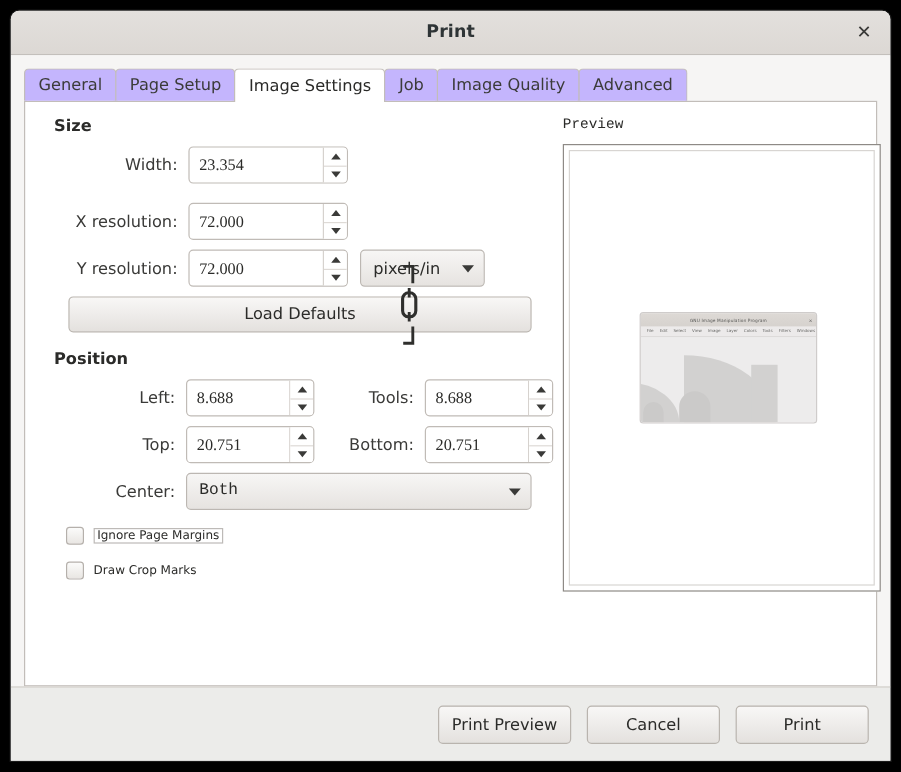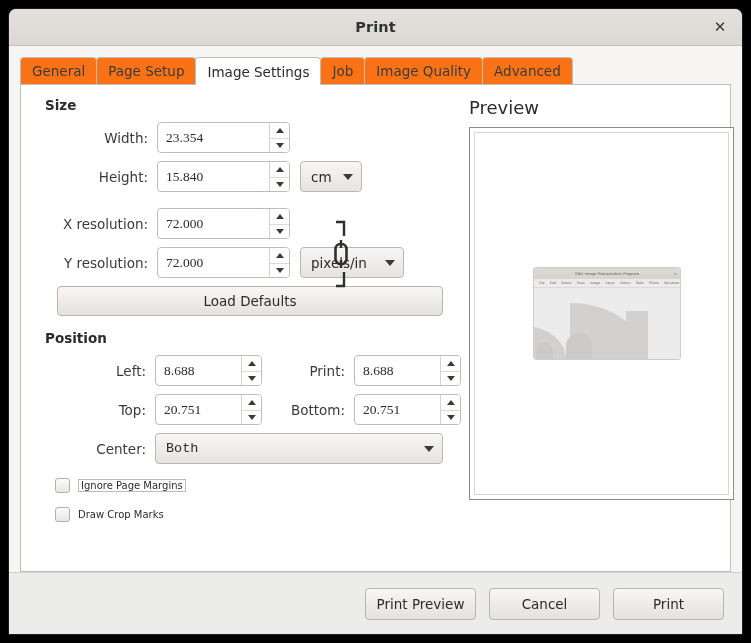--- a/index.html
+++ b/index.html
@@ -67,21 +67,21 @@
     flex: 0 0 27px;
     position: relative;
     z-index: 2;
   }
   .tab {
     height: 27px;
     padding: 0 11px;
     display: flex; align-items: center;
     font-size: 13.5px;
     color: #3b3b39;
-    background: #f97316;
+    background: #c4b5fd;
     border: 1px solid #c2bdb9;
     border-bottom: none;
     border-radius: 4px 4px 0 0;
     margin-right: -1px;
     cursor: pointer;
     white-space: nowrap;
   }
   .tab.active {
     background: #ffffff;
     color: #2a2a28;
@@ -247,23 +247,24 @@
   .check-label {
     font-size: 10px;
     color: #2b2b29;
   }
   .focus-ring {
     border: 1px solid #bdbab7;
     padding: 0 2px;
   }
   
   #preview-title {
-    font-size: 18px;
+    font-size: 12px;
     color: #2b2b29;
     margin: 3px 0 9px 0;
+    font-family: Liberation Mono, monospace;
   }
   #preview-frame {
     width: 265px;
     height: 373px;
     border: 1px solid #8e8a86;
     background: #ffffff;
     padding: 4px;
   }
   #preview-paper {
     width: 100%; height: 100%;
@@ -403,38 +404,20 @@
                 <div class="spin-btn">
                     <i class="arrow-up"></i>
                   </div>
                 <div class="spin-btn">
                     <i class="arrow-dn"></i>
                   </div>
               </div>
             </div>
           </div>
 
-          <div class="row">
-            <div class="lbl w-size">Height:</div>
-            <div class="spin w-lg">
-              <input value="15.840" style="">
-              <div class="spin-btns">
-                <div class="spin-btn">
-                    <i class="arrow-up"></i>
-                  </div>
-                <div class="spin-btn">
-                    <i class="arrow-dn"></i>
-                  </div>
-              </div>
-            </div>
-            <div class="combo" id="unit-combo">
-              <span class="cval">cm</span>
-              <i class="caret"></i>
-            </div>
-          </div>
 
           <div style="height:8px;"></div>
 
           <div class="row">
             <div class="lbl w-size">X resolution:</div>
             <div class="spin w-lg">
               <input value="72.000" style="">
               <div class="spin-btns">
                 <div class="spin-btn">
                     <i class="arrow-up"></i>
@@ -486,21 +469,21 @@
             <input value="8.688" style="">
             <div class="spin-btns">
               <div class="spin-btn">
                   <i class="arrow-up"></i>
                 </div>
               <div class="spin-btn">
                   <i class="arrow-dn"></i>
                 </div>
             </div>
           </div>
-          <div class="lbl w-pos2">Print:</div>
+          <div class="lbl w-pos2">Tools:</div>
           <div class="spin w-sm">
             <input value="8.688" style="">
             <div class="spin-btns">
               <div class="spin-btn">
                   <i class="arrow-up"></i>
                 </div>
               <div class="spin-btn">
                   <i class="arrow-dn"></i>
                 </div>
             </div>

